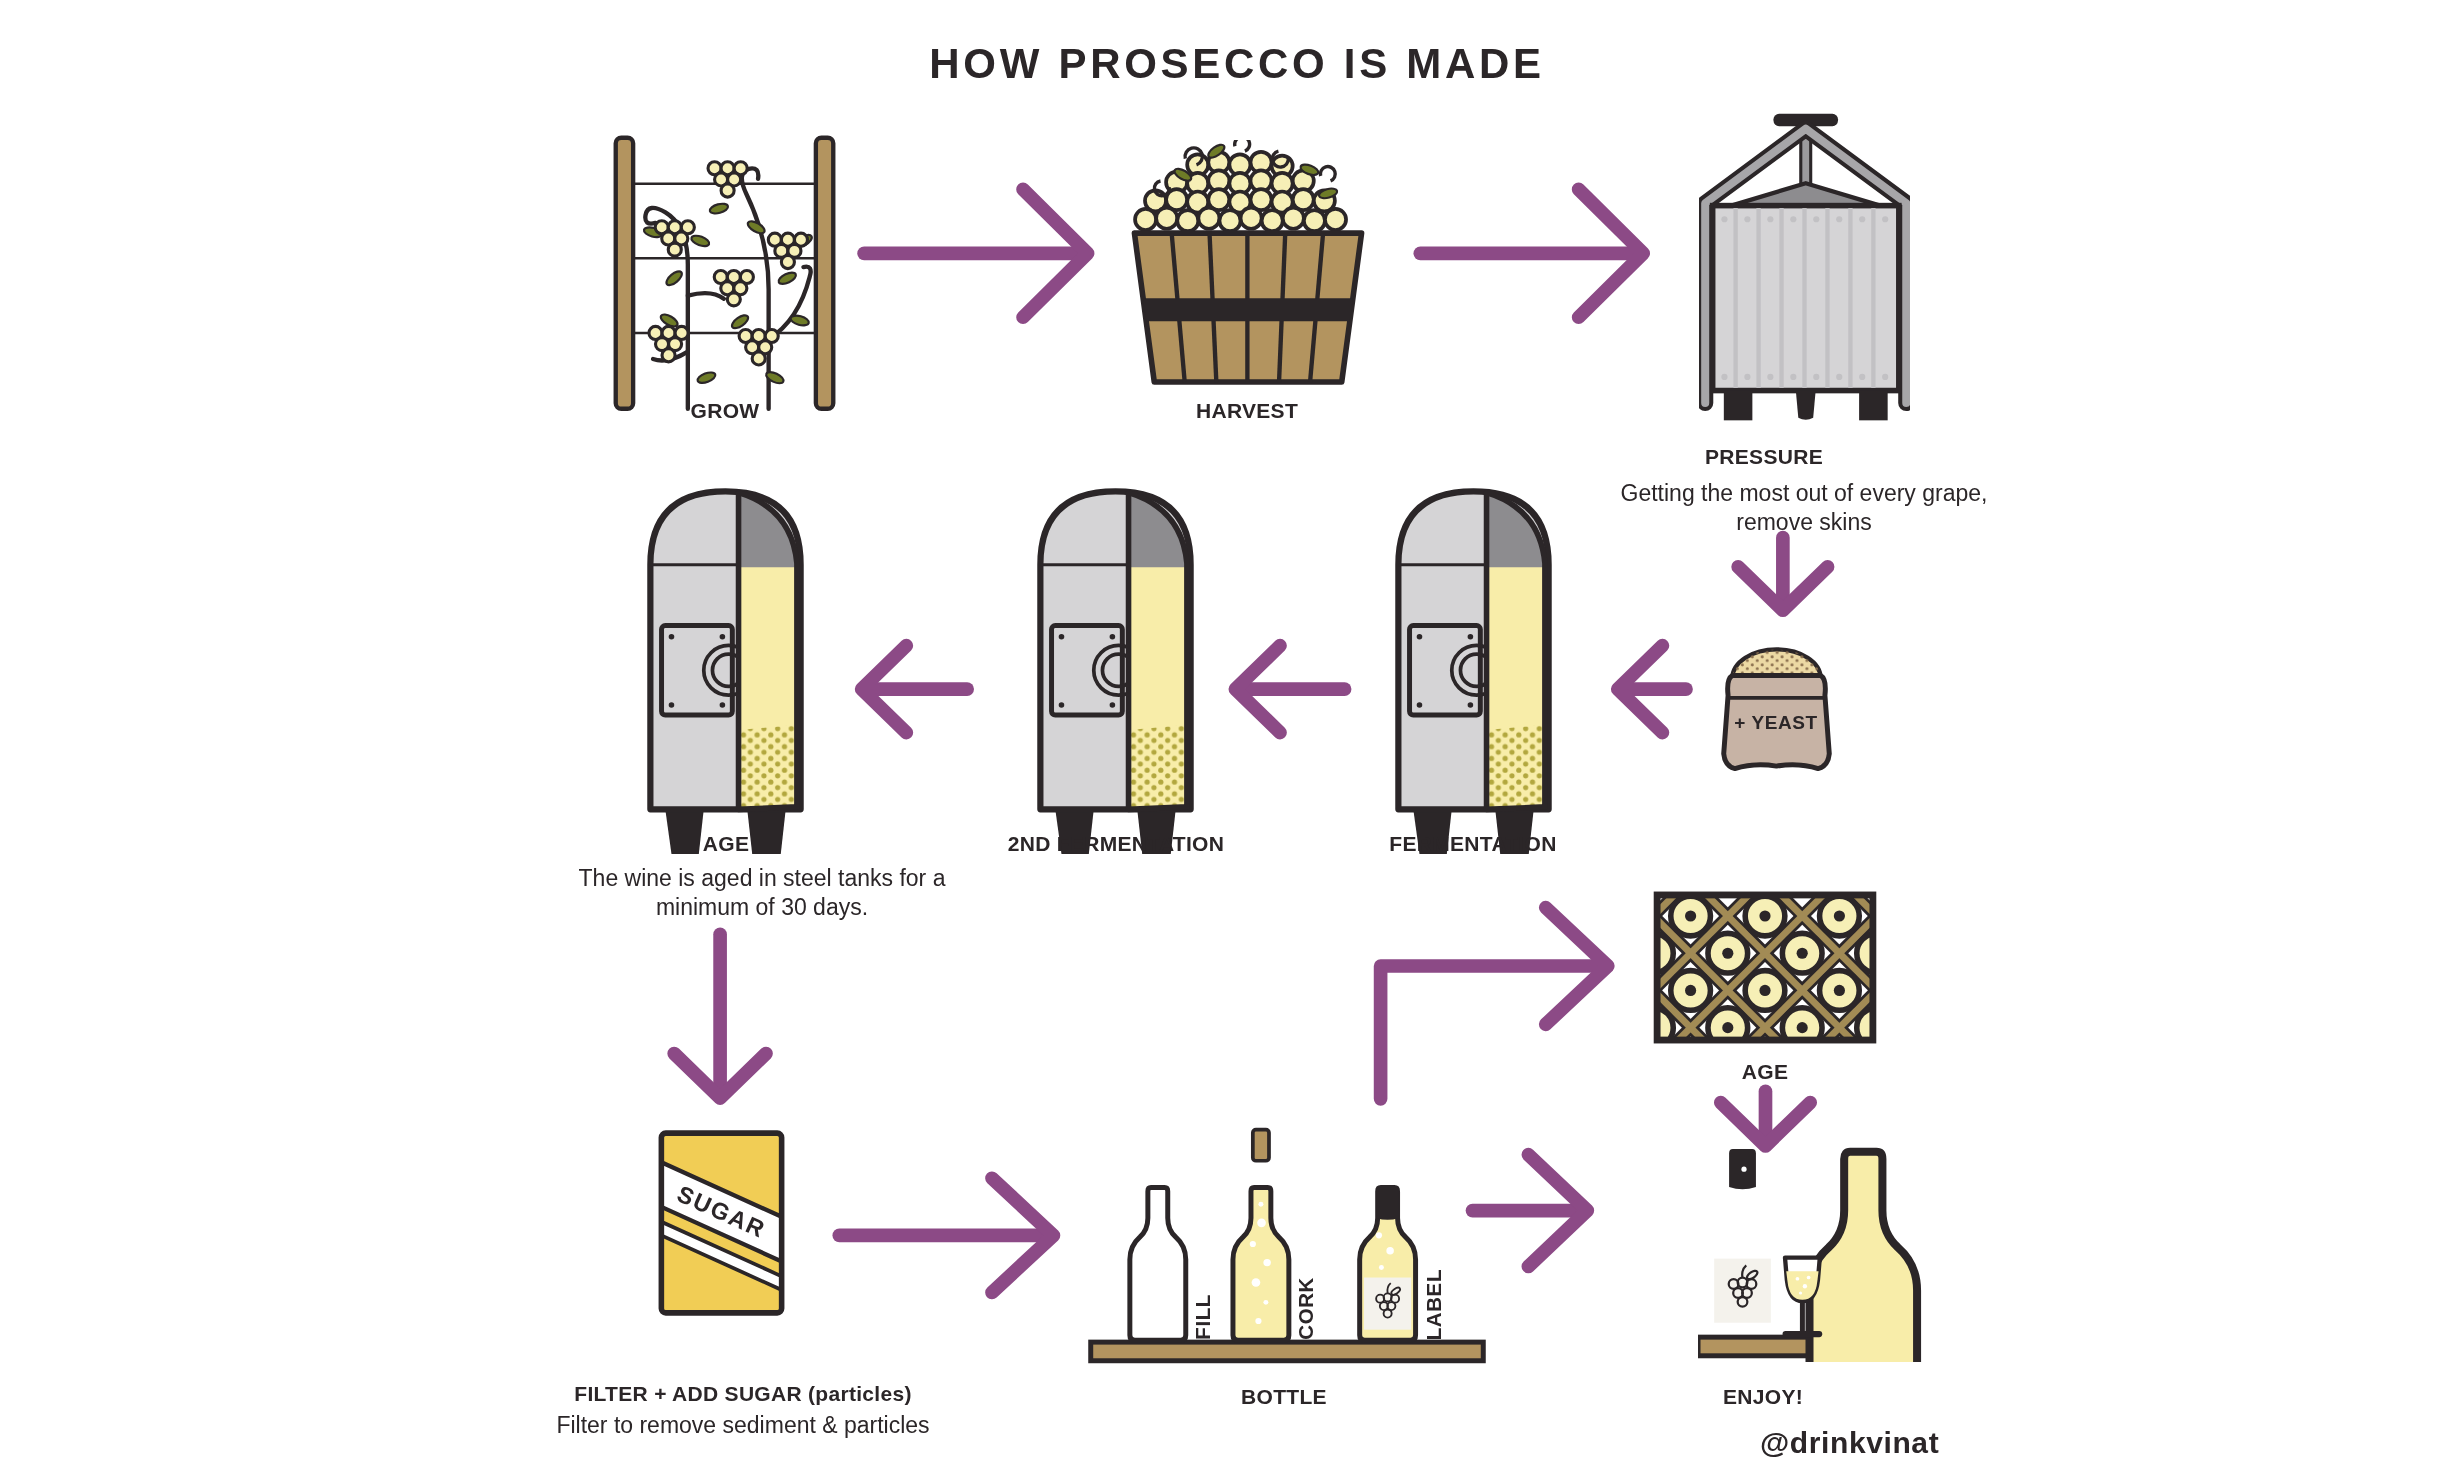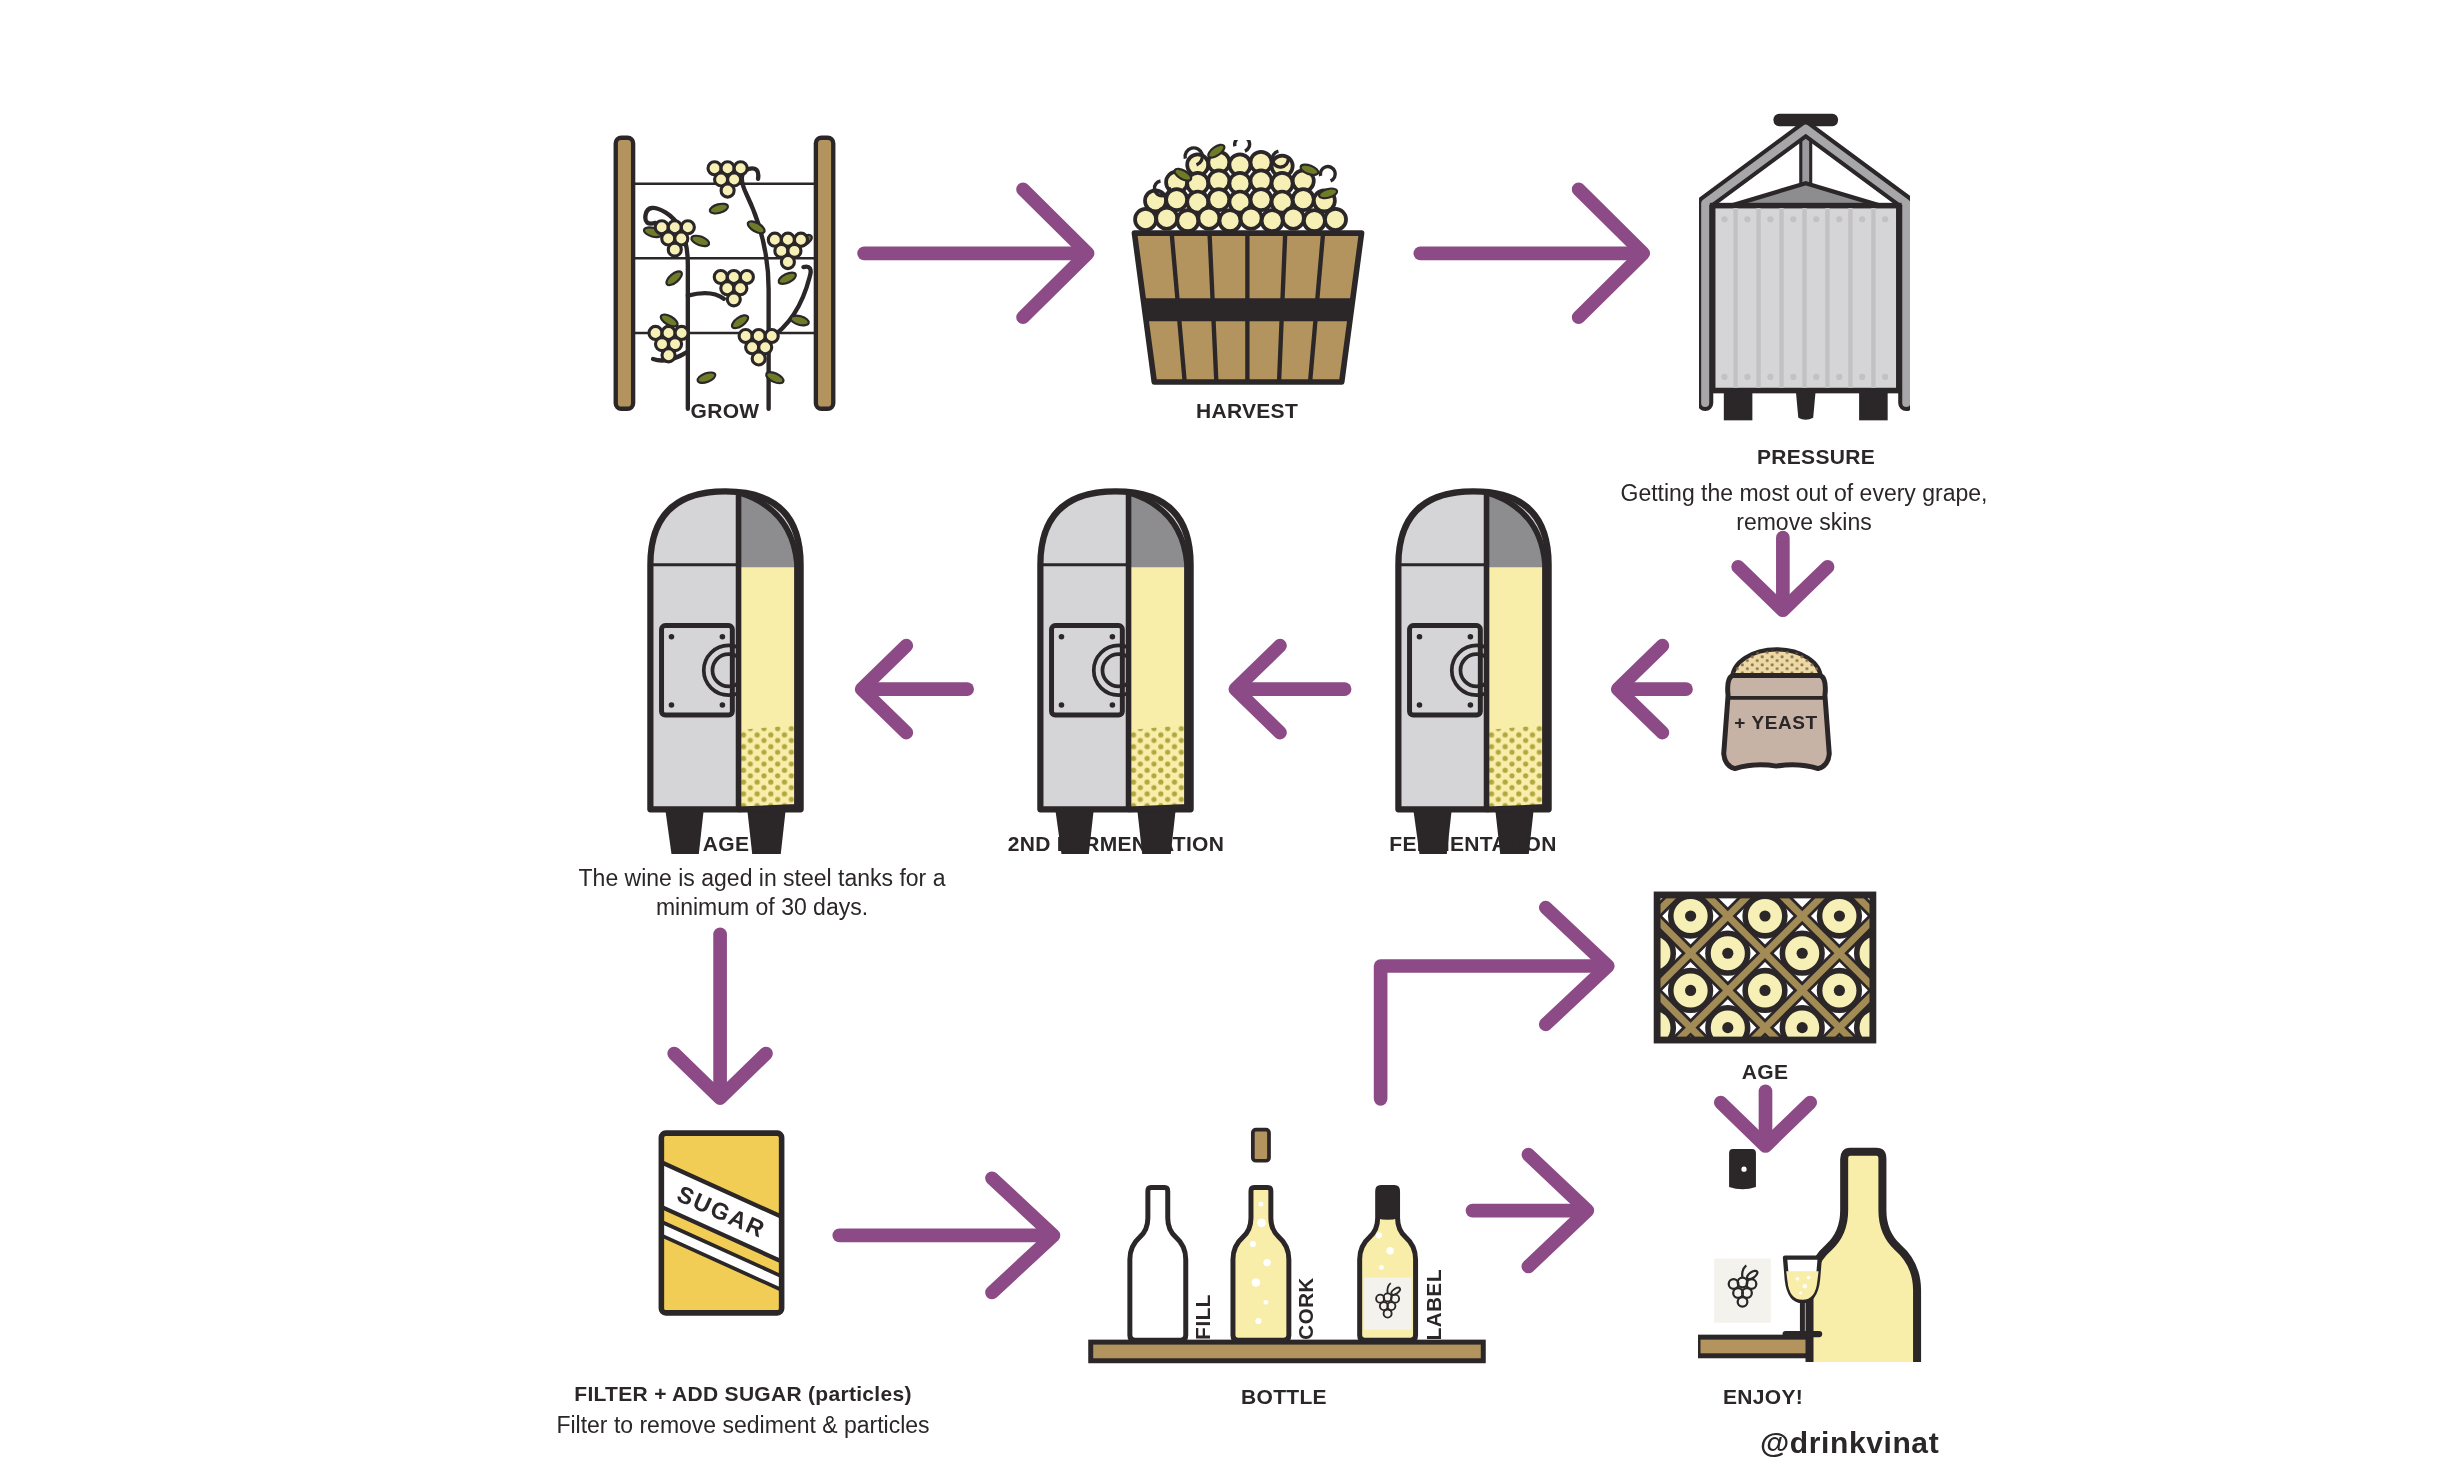--- a/index.html
+++ b/index.html
@@ -68,20 +68,21 @@
         <path d="M 152 14 Q 238 40 246 128 L 246 134 L 152 134 Z" fill="#8d8c8f"></path>
         <path d="M 152 396 L 246 388 L 246 520 L 152 524 Z" fill="url(#lees)"></path>
         <path d="M 152 14 Q 238 40 246 128 L 246 520 L 152 524 Z" fill="none" stroke="#2b2628" stroke-width="9" stroke-linejoin="round"></path>
       </symbol>
       <symbol id="bottle" viewBox="0 0 96 252" overflow="visible">
         <path d="M 37 3 L 59 3 Q 64 3 64 9 L 64 52 Q 64 71 77 83 Q 93 97 93 119 L 93 241 Q 93 249 85 249 L 11 249 Q 3 249 3 241 L 3 119 Q 3 97 19 83 Q 32 71 32 52 L 32 9 Q 32 3 37 3 Z"></path>
       </symbol>
     </defs>
   </svg>
 
+  <div class="page-title" style="left:1237px;top:40px">HOW PROSECCO IS MADE</div>
 
   <svg class="abs" style="left:612px;top:134px" width="225" height="281" viewBox="0 0 362 452">
     <rect x="6" y="6" width="28" height="436" rx="9" fill="#b3945f" stroke="#2b2628" stroke-width="7"></rect>
     <rect x="328" y="6" width="28" height="436" rx="9" fill="#b3945f" stroke="#2b2628" stroke-width="7"></rect>
     <g stroke="#2b2628" stroke-width="4">
       <line x1="34" y1="80" x2="328" y2="80"></line>
         <line x1="34" y1="200" x2="328" y2="200"></line>
         <line x1="34" y1="320" x2="328" y2="320"></line>
     </g>
     <g stroke="#2b2628" stroke-width="7" fill="none" stroke-linecap="round">
@@ -208,21 +209,21 @@
         <circle cx="152" cy="428" r="5"></circle>
       <circle cx="189" cy="428" r="5"></circle>
         <circle cx="226" cy="428" r="5"></circle>
         <circle cx="263" cy="428" r="5"></circle>
         <circle cx="300" cy="428" r="5"></circle>
     </g>
     <path d="M 156 450 L 188 450 L 184 494 Q 172 500 160 494 Z" fill="#2b2628"></path>
     <rect x="40" y="450" width="46" height="48" fill="#2b2628"></rect>
     <rect x="258" y="450" width="46" height="48" fill="#2b2628"></rect>
   </svg>
-  <div class="step-label" style="left:1816px;top:445px">PRESSURE</div>
+  <div class="step-label" style="left:1764px;top:445px">PRESSURE</div>
   <div class="caption" style="left:1804px;top:479px">Getting the most out of every grape,
 remove skins</div>
 
   <svg class="abs" style="left:1720px;top:638px" width="113" height="142" viewBox="0 0 182 228">
     <path d="M 20 64 A 71 46 0 0 1 162 64 Z" fill="#ecd9a4" stroke="#2b2628" stroke-width="7"></path>
     <path d="M 20 64 A 71 46 0 0 1 162 64 Z" fill="url(#ydots)"></path>
     <path d="M 20 60 Q 10 66 13 92 L 6 186 Q 8 206 24 210 Q 56 200 91 206 Q 126 200 158 210 Q 174 206 176 186 L 169 92 Q 172 66 162 60 Z" fill="#c7b3a5" stroke="#2b2628" stroke-width="8" stroke-linejoin="round"></path>
     <line x1="13" y1="96" x2="169" y2="96" stroke="#2b2628" stroke-width="6"></line>
   </svg>
   <div class="bag-text" style="left:1776px;top:712px">+ YEAST</div>

